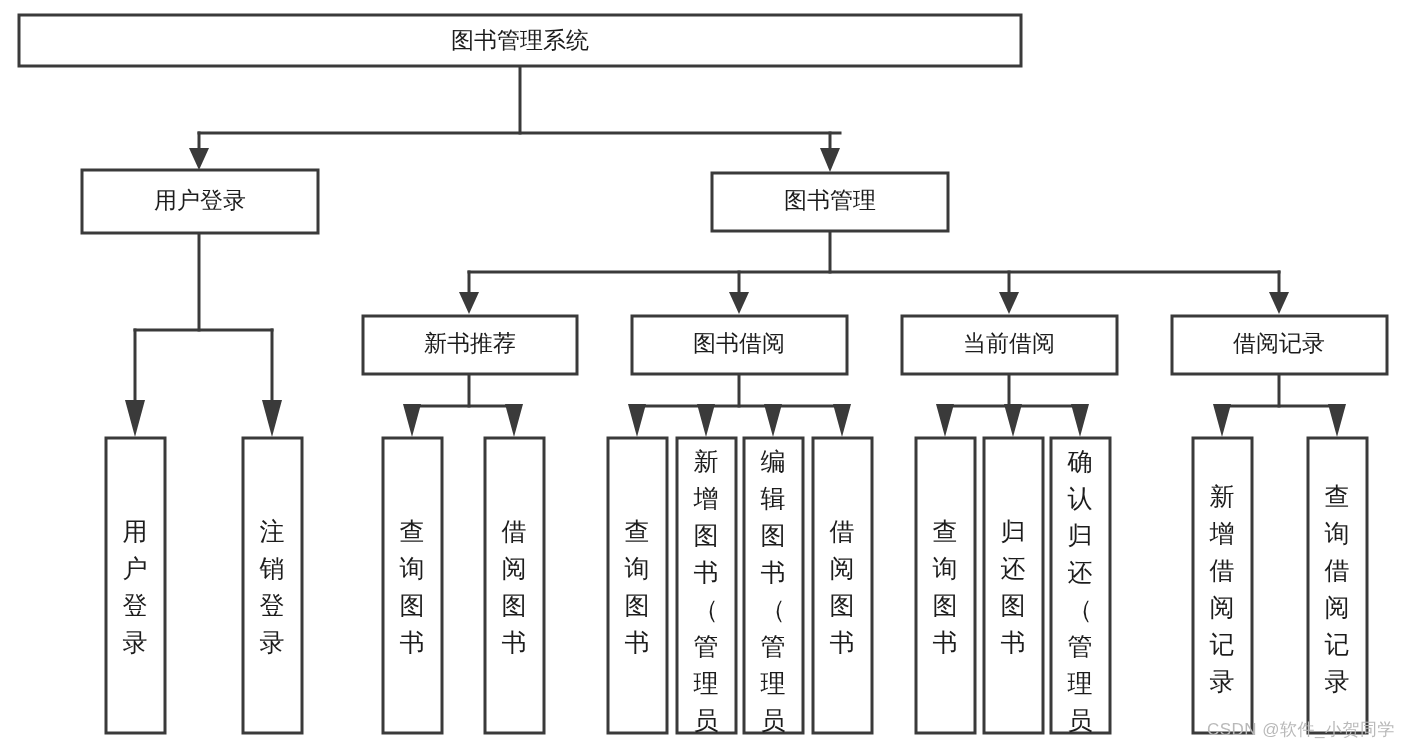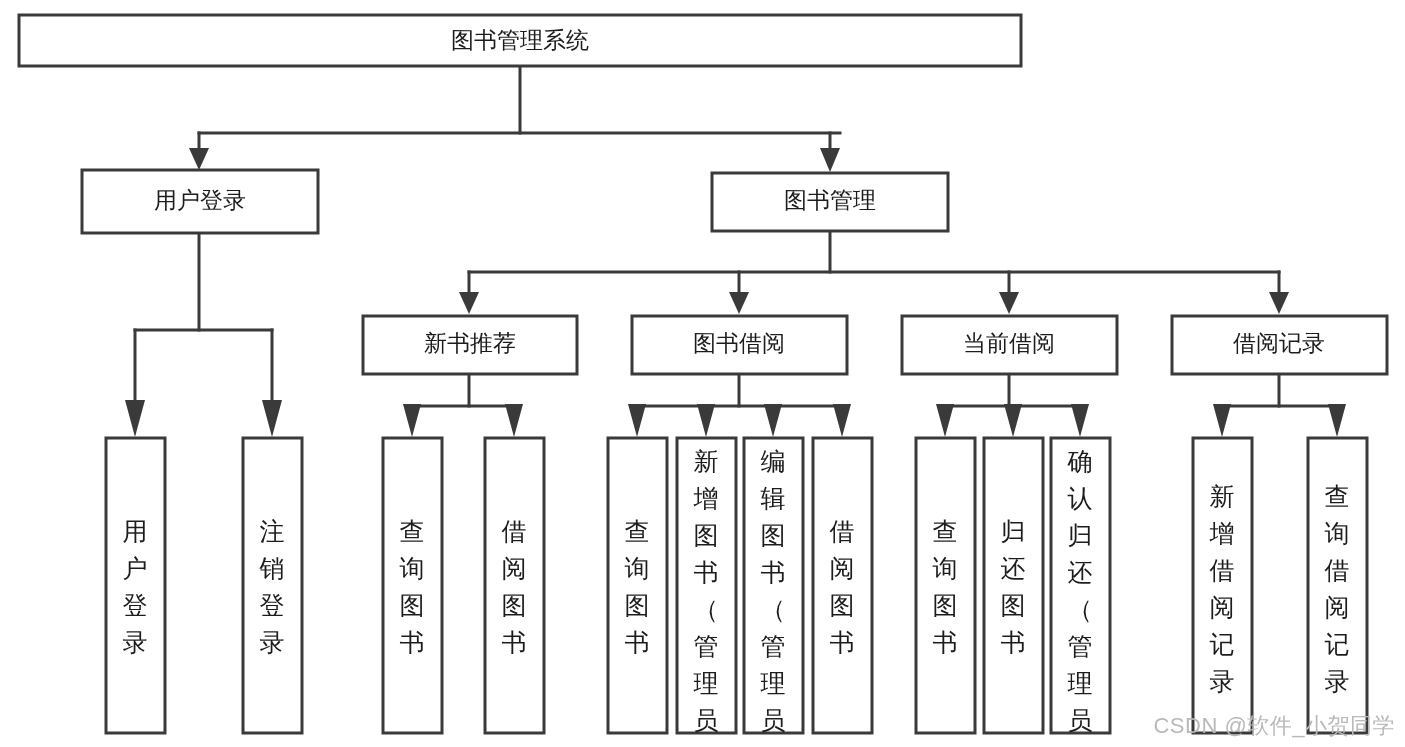--- a/index.html
+++ b/index.html
@@ -47,21 +47,21 @@
     font-family: "Liberation Sans", "DejaVu Sans", sans-serif;
     font-size: 25px;
     fill: #1c1c1c;
     text-anchor: middle;
   }
   .watermark {
     position: absolute;
     right: 10px;
     bottom: 6px;
     font-family: "Liberation Sans", "DejaVu Sans", sans-serif;
-    font-size: 22px;
+    font-size: 17px;
     color: #b9b9b9;
     letter-spacing: 0.5px;
     white-space: nowrap;
     user-select: none;
   }
 </style>
 </head>
 <body>
 
 <svg id="chart-root" viewBox="0 0 1405 747">

